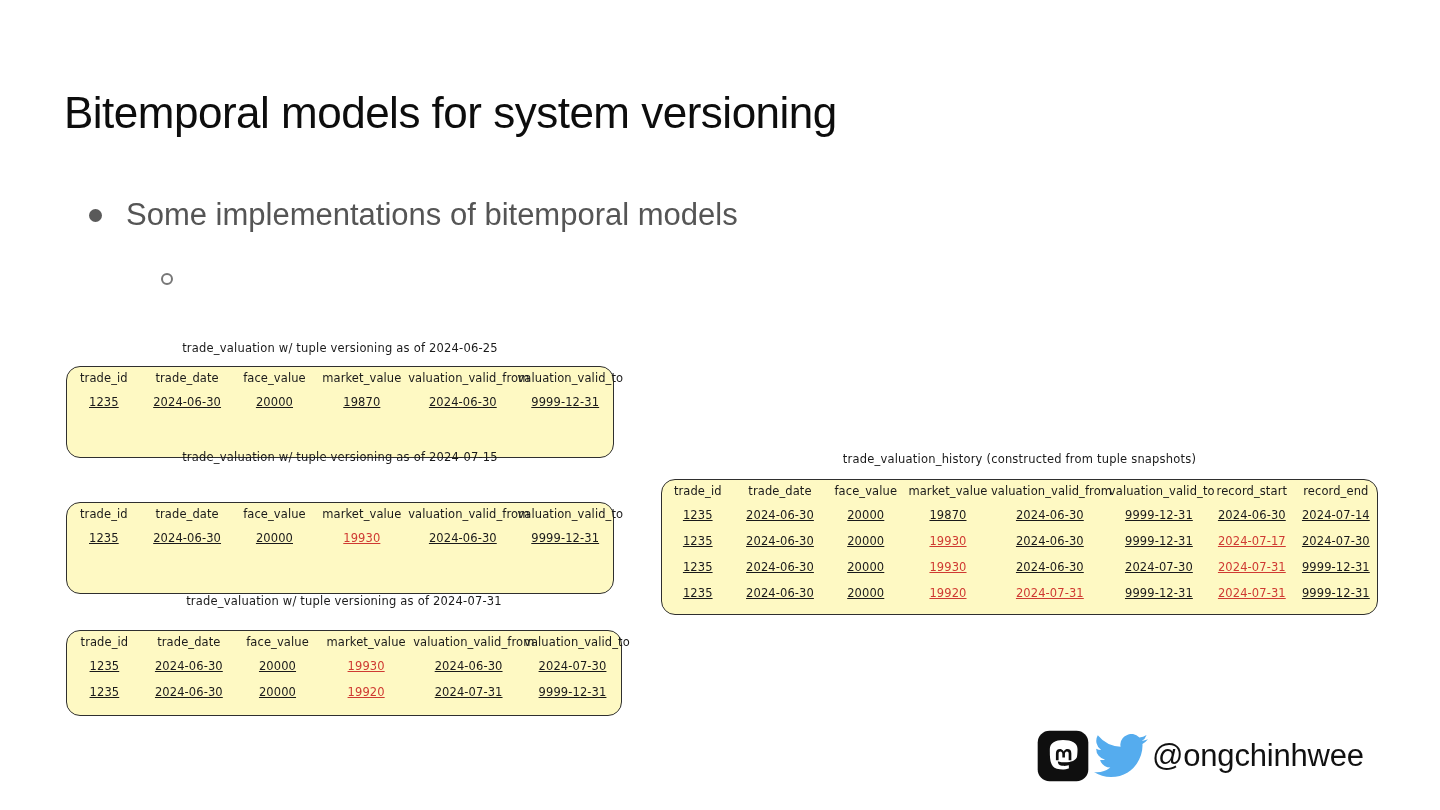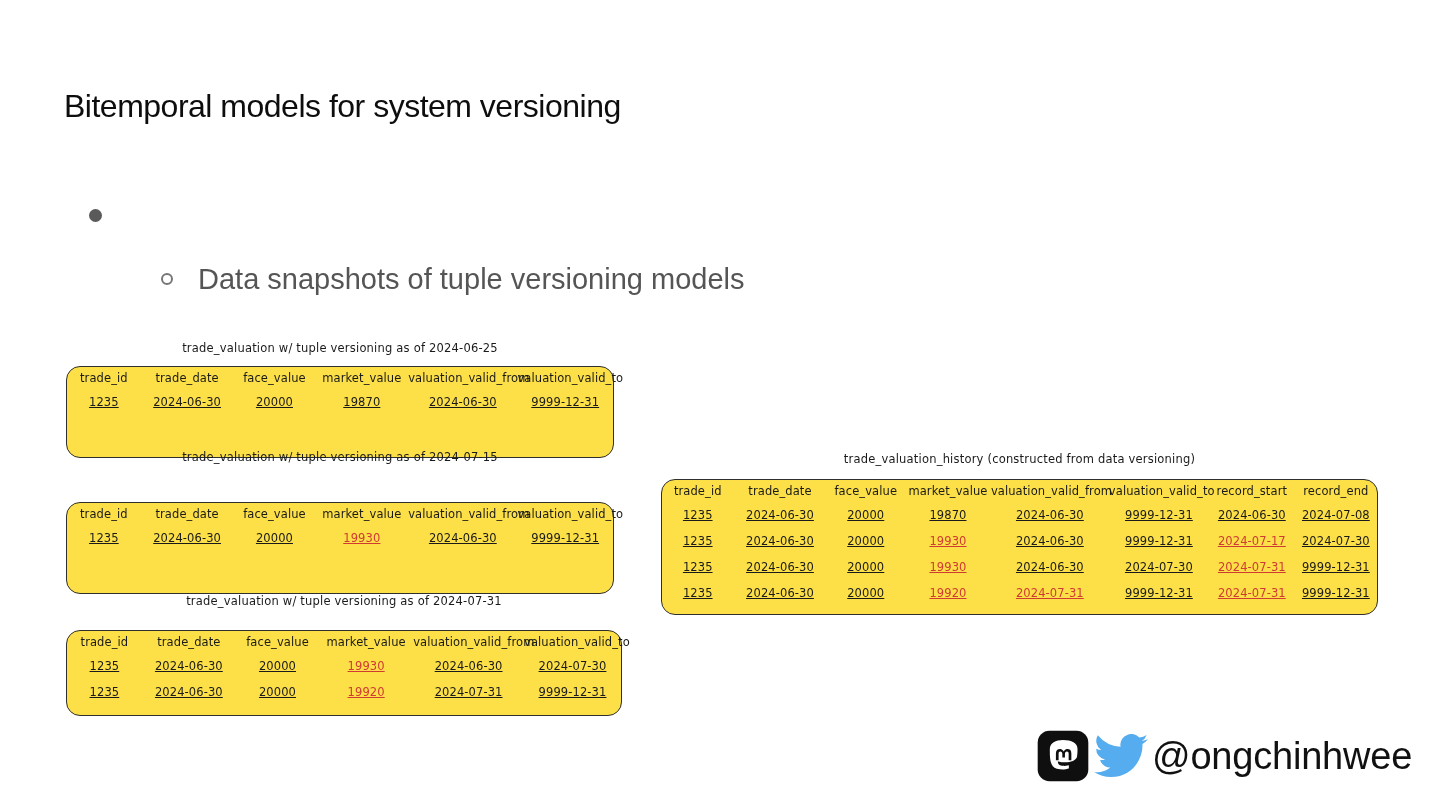--- a/index.html
+++ b/index.html
@@ -14,21 +14,21 @@
     overflow: hidden;
     font-family: "Liberation Sans", sans-serif;
   }
 
   
   #slide-title {
     position: absolute;
     left: 64px;
     top: 88px;
     font-family: "Liberation Sans", sans-serif;
-    font-size: 32px;
+    font-size: 44px;
     font-weight: 400;
     color: #0d0d0d;
     letter-spacing: -0.5px;
     white-space: nowrap;
   }
 
   
   #bullet-list {
     position: absolute;
     left: 64px;
@@ -79,21 +79,21 @@
     font-size: 11.5px;
     color: #1a1a1a;
     letter-spacing: 0.2px;
     white-space: nowrap;
     text-align: center;
   }
   .hw-table {
     position: absolute;
     border: 1.4px solid #2f2f2f;
     border-radius: 14px;
-    background: #fde047;
+    background: #fef9c3;
     box-sizing: border-box;
   }
   .hw-table table {
     border-collapse: collapse;
     width: 100%;
     table-layout: fixed;
   }
   .hw-table th, .hw-table td {
     font-family: "DejaVu Sans", sans-serif;
     font-weight: 400;
@@ -131,43 +131,43 @@
     display: block;
   }
   .twitter-icon {
     width: 54px; height: 44px;
     flex: 0 0 auto;
     display: block;
     margin-left: 4px;
   }
   #handle-text {
     font-family: "Liberation Sans", sans-serif;
-    font-size: 38px;
+    font-size: 31px;
     color: #111111;
     margin-left: 4px;
     white-space: nowrap;
     letter-spacing: -0.2px;
   }
 </style>
 </head>
 <body>
 
 <div id="slide-title">Bitemporal models for system versioning</div>
 
 <div id="bullet-list">
   <div class="bullet-row level-1">
     <span class="bullet-marker">
       <span class="dot-filled"></span>
     </span>
+    <span class="bullet-text">Some implementations of bitemporal models</span>
   </div>
   <div class="bullet-row level-2">
     <span class="bullet-marker">
       <span class="dot-hollow"></span>
     </span>
-    <span class="bullet-text">Data snapshots of tuple versioning models</span>
   </div>
 </div>
 
 <div class="hw-caption" style="left:66px; top:341px; width:548px;">trade_valuation w/ tuple versioning as of 2024-06-25</div>
 <div class="hw-table" id="tbl-0" style="left:66px; top:366px; width:548px; height:92px;">
   <table>
     <colgroup>
       <col style="width:13.5%">
         <col style="width:17%">
         <col style="width:15%">
@@ -267,21 +267,21 @@
           <td>2024-06-30</td>
           <td>20000</td>
           <td class="red">19920</td>
           <td>2024-07-31</td>
           <td>9999-12-31</td>
         </tr>
       </tbody>
   </table>
 </div>
 
-<div class="hw-caption" style="left:661px; top:452px; width:717px;">trade_valuation_history (constructed from data versioning)</div>
+<div class="hw-caption" style="left:661px; top:452px; width:717px;">trade_valuation_history (constructed from tuple snapshots)</div>
 <div class="hw-table" id="tbl-3" style="left:661px; top:479px; width:717px; height:136px;">
   <table>
     <colgroup>
       <col style="width:10%">
         <col style="width:13%">
         <col style="width:11%">
       <col style="width:12%">
         <col style="width:16.5%">
         <col style="width:14%">
       <col style="width:12%">
@@ -301,21 +301,21 @@
       </thead>
     <tbody>
         <tr>
           <td>1235</td>
           <td>2024-06-30</td>
           <td>20000</td>
           <td>19870</td>
           <td>2024-06-30</td>
           <td>9999-12-31</td>
           <td>2024-06-30</td>
-          <td>2024-07-08</td>
+          <td>2024-07-14</td>
         </tr>
         <tr>
           <td>1235</td>
           <td>2024-06-30</td>
           <td>20000</td>
           <td class="red">19930</td>
           <td>2024-06-30</td>
           <td>9999-12-31</td>
           <td class="red">2024-07-17</td>
           <td>2024-07-30</td>

